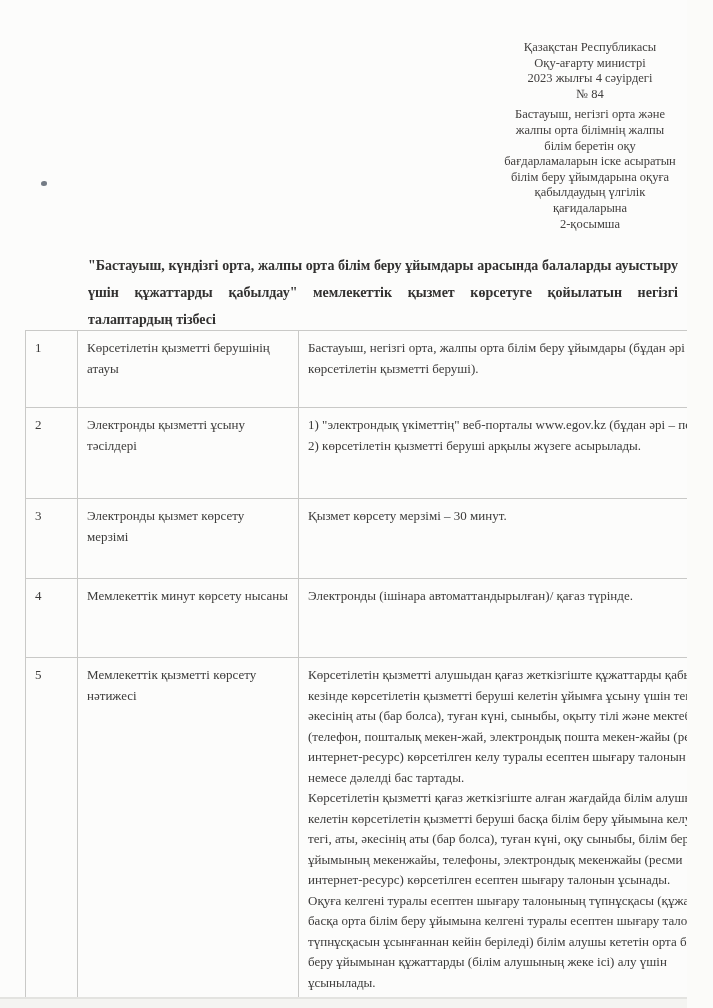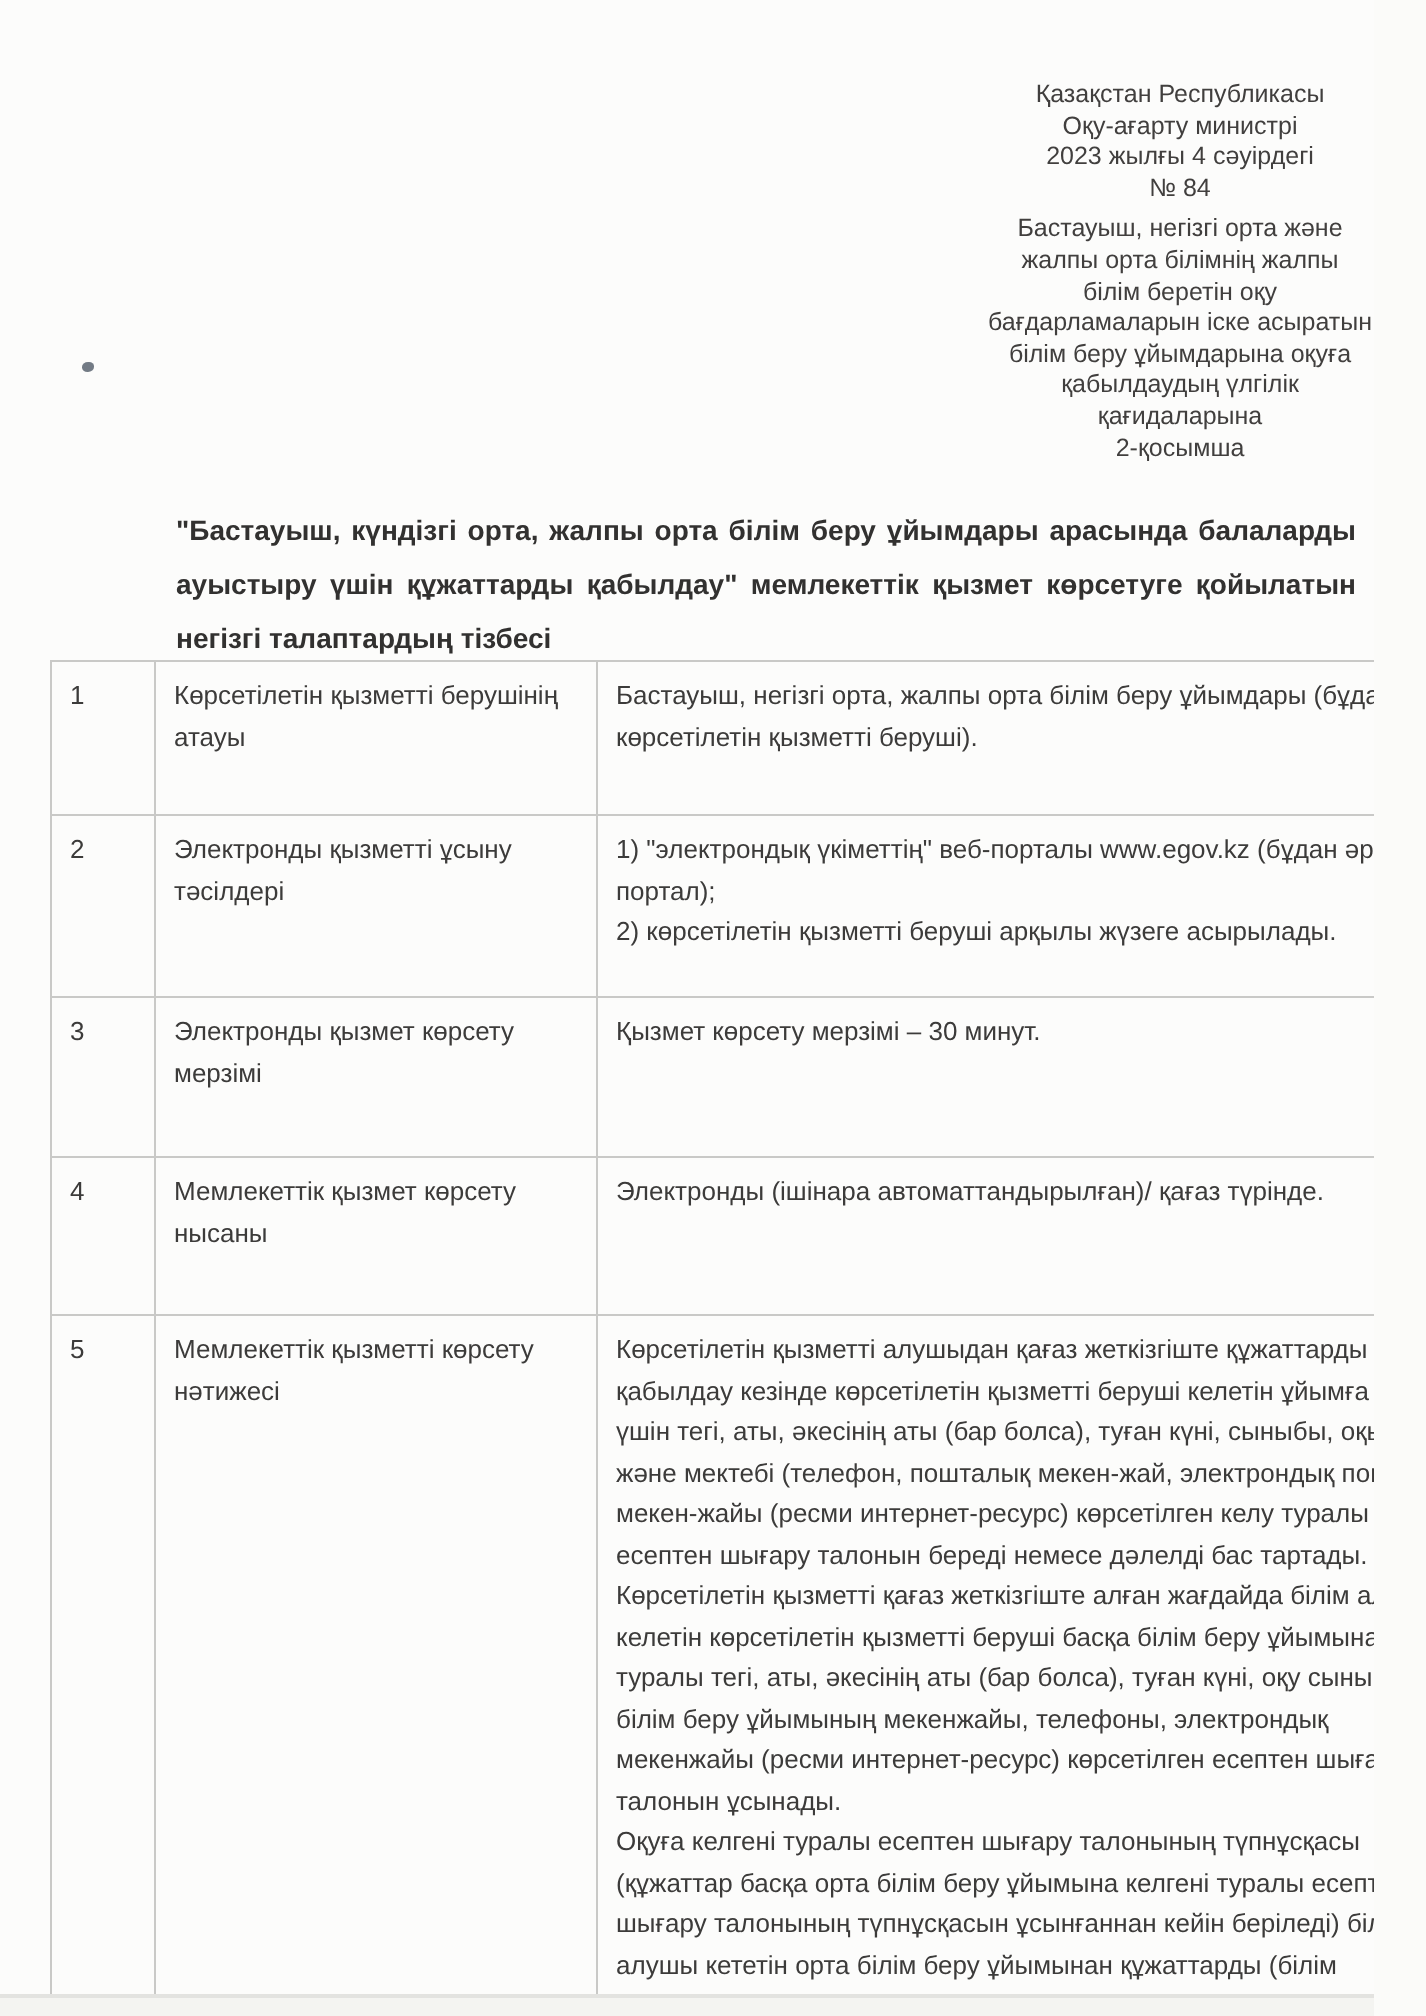--- a/index.html
+++ b/index.html
@@ -6,21 +6,21 @@
     margin: 0;
     padding: 0;
     background: #fbfbf9;
   }
   .page {
     position: relative;
     width: 687px;
     height: 1008px;
     background: #fcfcfb;
     overflow: hidden;
-    font-family: Liberation Sans, sans-serif;
+    font-family: Liberation Serif, serif;
     color: #3a3a3a;
   }
   
   .speck {
     position: absolute;
     left: 41px;
     top: 181px;
     width: 6px;
     height: 5px;
     background: #5a6470;
@@ -135,21 +135,21 @@
         <td class="col-value cell-pre">1) "электрондық үкіметтің" веб-порталы www.egov.kz (бұдан әрі – портал);
 2) көрсетілетін қызметті беруші арқылы жүзеге асырылады.</td>
       </tr>
       <tr class="row-3">
         <td class="col-num">3</td>
         <td class="col-name">Электронды қызмет көрсету мерзімі</td>
         <td class="col-value cell-pre">Қызмет көрсету мерзімі – 30 минут.</td>
       </tr>
       <tr class="row-4">
         <td class="col-num">4</td>
-        <td class="col-name">Мемлекеттік қызмет көрсету нысаны</td>
+        <td class="col-name">Мемлекеттік минут көрсету нысаны</td>
         <td class="col-value cell-pre">Электронды (ішінара автоматтандырылған)/ қағаз түрінде.</td>
       </tr>
       <tr class="row-5">
         <td class="col-num">5</td>
         <td class="col-name">Мемлекеттік қызметті көрсету нәтижесі</td>
         <td class="col-value cell-pre">Көрсетілетін қызметті алушыдан қағаз жеткізгіште құжаттарды қабылдау кезінде көрсетілетін қызметті беруші келетін ұйымға ұсыну үшін тегі, аты, әкесінің аты (бар болса), туған күні, сыныбы, оқыту тілі және мектебі (телефон, пошталық мекен-жай, электрондық пошта мекен-жайы (ресми интернет-ресурс) көрсетілген келу туралы есептен шығару талонын береді немесе дәлелді бас тартады.
 Көрсетілетін қызметті қағаз жеткізгіште алған жағдайда білім алушы келетін көрсетілетін қызметті беруші басқа білім беру ұйымына келу туралы тегі, аты, әкесінің аты (бар болса), туған күні, оқу сыныбы, білім беру ұйымының мекенжайы, телефоны, электрондық мекенжайы (ресми интернет-ресурс) көрсетілген есептен шығару талонын ұсынады.
 Оқуға келгені туралы есептен шығару талонының түпнұсқасы (құжаттар басқа орта білім беру ұйымына келгені туралы есептен шығару талонының түпнұсқасын ұсынғаннан кейін беріледі) білім алушы кететін орта білім беру ұйымынан құжаттарды (білім алушының жеке ісі) алу үшін ұсынылады.
 Келу туралы сырттай куәліктің түпнұсқасы (құжаттар басқа орта білім беру ұйымына келу туралы сырттай куәліктің түпнұсқасын ұсынғаннан</td>
       </tr>

